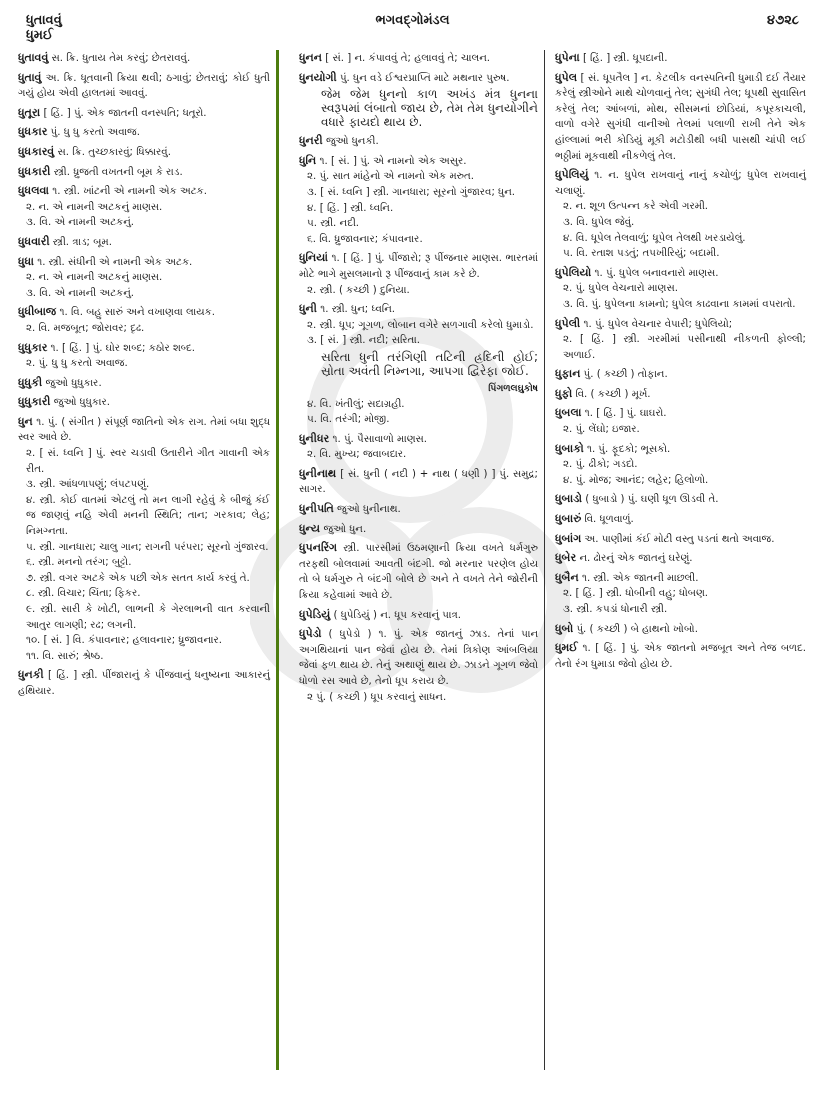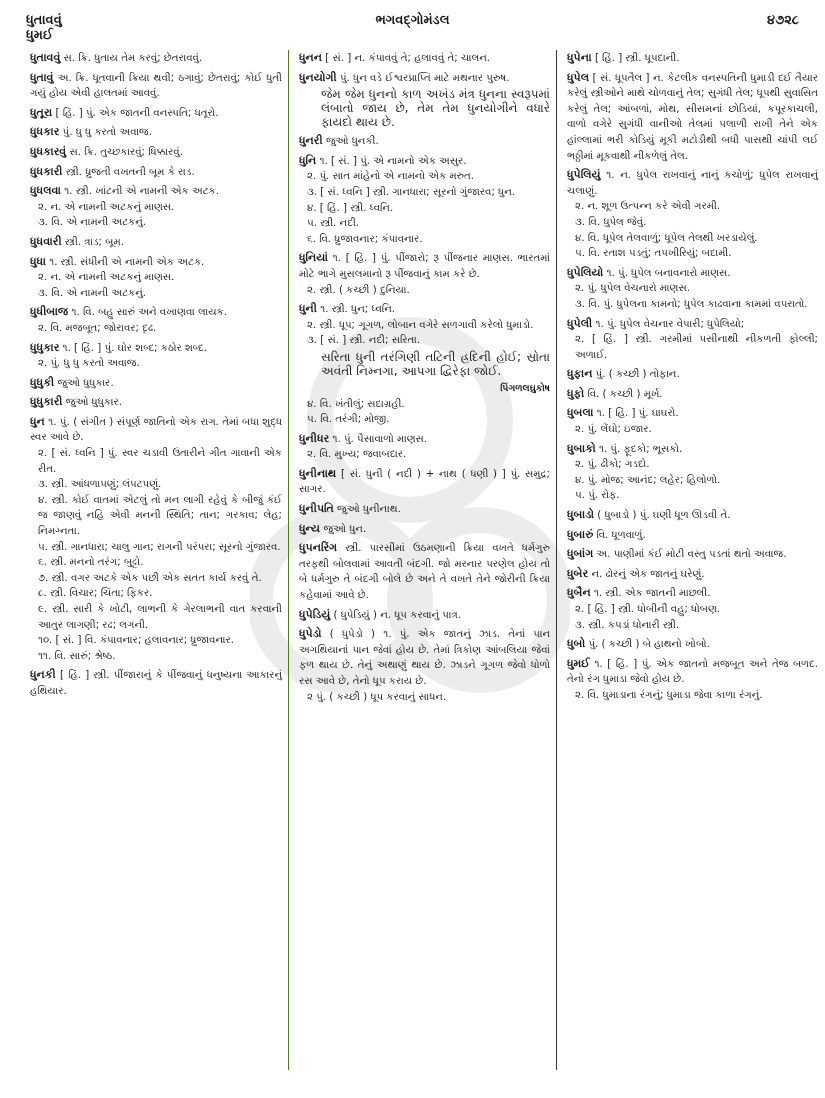--- a/index.html
+++ b/index.html
@@ -3,24 +3,24 @@
 <meta charset="utf-8">
 <style>
   html, body { margin:0; padding:0; background:#ffffff; }
   body { width:825px; height:1098px; position:relative; overflow:hidden;
          font-family:"DejaVu Sans", sans-serif; color:#1a1a1a; }
   .header { position:absolute; top:12px; left:0; width:825px; height:34px; }
   .hdr-left { position:absolute; left:26px; top:0; font-size:13px; font-weight:bold; line-height:15px; }
   .hdr-center { position:absolute; left:0; width:825px; text-align:center; top:0; font-size:13px; font-weight:bold; }
   .hdr-right { position:absolute; right:26px; top:0; font-size:13px; font-weight:bold; }
   .watermark { position:absolute; left:250px; top:300px; width:320px; height:420px; pointer-events:none; }
-  .columns { position:absolute; top:50px; left:30px; width:790px; height:1020px; display:flex; }
+  .columns { position:absolute; top:50px; left:18px; width:790px; height:1020px; display:flex; }
   .col { position:relative; box-sizing:border-box; overflow:hidden; }
   .col1 { width:258px; padding-right:6px; }
-  .col2 { width:268px; padding:0 6px 0 10px; border-left:1px solid #4d7c0f; }
+  .col2 { width:268px; padding:0 6px 0 20px; border-left:3px solid #4d7c0f; }
   .col3 { width:264px; padding:0 2px 0 10px; border-left:1px solid #333; }
   .entry { font-size:10.2px; line-height:15.6px; margin-bottom:4px; text-align:justify; }
   .hw { font-weight:bold; font-size:11px; }
   .sense { display:block; padding-left:8px; }
   .quote { display:block; font-size:12px; line-height:14px; padding-left:22px; margin:2px 0; }
   .quote-src { display:block; text-align:right; font-size:9.4px; font-weight:bold; }
 </style>
 </head>
 <body>
 
@@ -76,22 +76,22 @@
     </div>
   <div class="col col3">
       <div class="entry"><span class="hw">ધુપેના</span> <span>[ હિં. ] સ્ત્રી. ધૂપદાની.</span></div>
       <div class="entry"><span class="hw">ધુપેલ</span> <span>[ સં. ધૂપતૈલ ] ન. કેટલીક વનસ્પતિની ધુમાડી દઈ તૈયાર કરેલું સ્ત્રીઓને માથે ચોળવાનું તેલ; સુગંધી તેલ; ધૂપથી સુવાસિત કરેલું તેલ; આંબળાં, મોથ, સીસમનાં છોડિયાં, કપૂરકાચલી, વાળો વગેરે સુગંધી વાનીઓ તેલમાં પલાળી રાખી તેને એક હાંલ્લામાં ભરી કોડિયું મૂકી મટોડીથી બધી પાસથી ચાંપી લઈ ભઠ્ઠીમાં મૂકવાથી નીકળેલું તેલ.</span></div>
       <div class="entry"><span class="hw">ધુપેલિયું</span> <span>૧. ન. ધુપેલ રાખવાનું નાનું કચોળું; ધુપેલ રાખવાનું ચલાણું.</span><span class="sense">૨. ન. શૂળ ઉત્પન્ન કરે એવી ગરમી.</span><span class="sense">૩. વિ. ધુપેલ જેવું.</span><span class="sense">૪. વિ. ધૂપેલ તેલવાળું; ધૂપેલ તેલથી ખરડાયેલું.</span><span class="sense">૫. વિ. રતાશ પડતું; તપખીરિયું; બદામી.</span></div>
       <div class="entry"><span class="hw">ધુપેલિયો</span> <span>૧. પું. ધુપેલ બનાવનારો માણસ.</span><span class="sense">૨. પું. ધુપેલ વેચનારો માણસ.</span><span class="sense">૩. વિ. પું. ધુપેલના કામનો; ધુપેલ કાઢવાના કામમાં વપરાતો.</span></div>
       <div class="entry"><span class="hw">ધુપેલી</span> <span>૧. પું. ધુપેલ વેચનાર વેપારી; ધુપેલિયો;</span><span class="sense">૨. [ હિં. ] સ્ત્રી. ગરમીમાં પસીનાથી નીકળતી ફોલ્લી; અળાઈ.</span></div>
       <div class="entry"><span class="hw">ધુફાન</span> <span>પું. ( કચ્છી ) તોફાન.</span></div>
       <div class="entry"><span class="hw">ધુફો</span> <span>વિ. ( કચ્છી ) મૂર્ખ.</span></div>
       <div class="entry"><span class="hw">ધુબલા</span> <span>૧. [ હિં. ] પું. ઘાઘરો.</span><span class="sense">૨. પું. લેંઘો; ઇજાર.</span></div>
-      <div class="entry"><span class="hw">ધુબાકો</span> <span>૧. પું. ફૂદકો; ભૂસકો.</span><span class="sense">૨. પું. ઢીકો; ગડદો.</span><span class="sense">૪. પું. મોજ; આનંદ; લહેર; હિલોળો.</span><span class="sense">૫. પું. રોફ.</span></div>
+      <div class="entry"><span class="hw">ધુબાકો</span> <span>૧. પું. ફૂદકો; ભૂસકો.</span><span class="sense">૨. પું. ઢીકો; ગડદો.</span><span class="sense">૪. પું. મોજ; આનંદ; લહેર; હિલોળો.</span></div>
       <div class="entry"><span class="hw">ધુબાડો</span> <span>( ધુબાડો ) પું. ઘણી ધૂળ ઊડવી તે.</span></div>
       <div class="entry"><span class="hw">ધુબારું</span> <span>વિ. ધૂળવાળું.</span></div>
       <div class="entry"><span class="hw">ધુબાંગ</span> <span>અ. પાણીમાં કંઈ મોટી વસ્તુ પડતાં થતો અવાજ.</span></div>
       <div class="entry"><span class="hw">ધુબેર</span> <span>ન. ઢોરનું એક જાતનું ઘરેણું.</span></div>
       <div class="entry"><span class="hw">ધુબૈન</span> <span>૧. સ્ત્રી. એક જાતની માછલી.</span><span class="sense">૨. [ હિં. ] સ્ત્રી. ધોબીની વહુ; ધોબણ.</span><span class="sense">૩. સ્ત્રી. કપડાં ધોનારી સ્ત્રી.</span></div>
       <div class="entry"><span class="hw">ધુબો</span> <span>પું. ( કચ્છી ) બે હાથનો ખોબો.</span></div>
-      <div class="entry"><span class="hw">ધુમઈ</span> <span>૧. [ હિં. ] પું. એક જાતનો મજબૂત અને તેજ બળદ. તેનો રંગ ધુમાડા જેવો હોય છે.</span><span class="sense">૨. વિ. ધુમાડાના રંગનું; ધુમાડા જેવા કાળા રંગનું.</span></div>
+      <div class="entry"><span class="hw">ધુમઈ</span> <span>૧. [ હિં. ] પું. એક જાતનો મજબૂત અને તેજ બળદ. તેનો રંગ ધુમાડા જેવો હોય છે.</span></div>
     </div>
 </div>
 
 </body></html>

